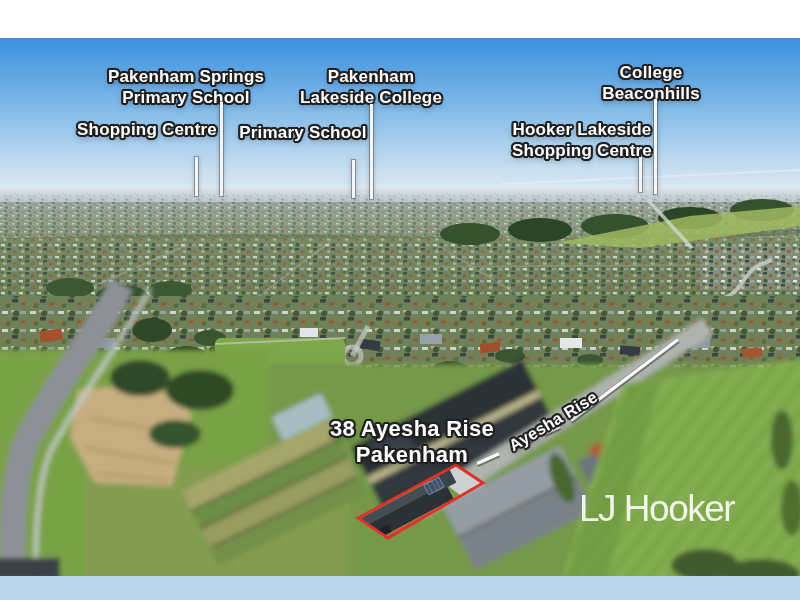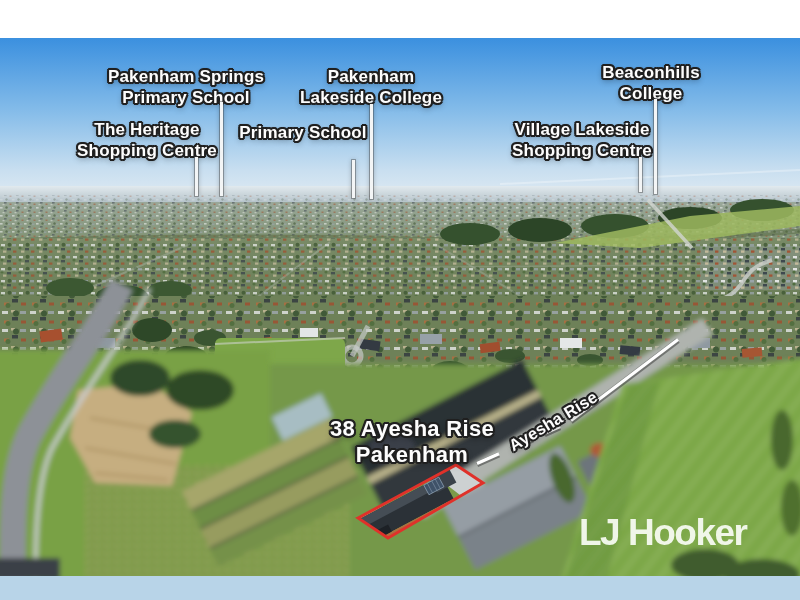--- a/index.html
+++ b/index.html
@@ -14,22 +14,22 @@
        text-shadow:
          -2px -1px 0 #202020, 2px -1px 0 #202020,
          -2px  1px 0 #202020, 2px  1px 0 #202020,
          -1px -2px 0 #202020, 1px -2px 0 #202020,
          -1px  2px 0 #202020, 1px  2px 0 #202020,
           0 0 3px rgba(0,0,0,.75), 0 3px 6px rgba(0,0,0,.45);}
   .leader{position:absolute;width:3px;background:#f3f5f6;
           box-shadow:0 0 0 1px rgba(60,60,60,.40), 0 0 5px rgba(0,0,0,.35);}
   .addr{font-size:22px;line-height:1.2;letter-spacing:.3px;}
   .street-label{transform:translate(-50%,-50%) rotate(-31deg);font-size:16.5px;}
-  .brand{position:absolute;left:579px;top:476px;color:rgba(249,252,244,.93);
-         font-weight:700;font-size:37px;line-height:1;letter-spacing:-1.5px;}
+  .brand{position:absolute;left:579px;top:452px;color:rgba(249,252,244,.93);
+         font-weight:400;font-size:37px;line-height:1;letter-spacing:-1.5px;}
 </style>
 </head>
 <body>
 
 <div class="stage">
   <div class="photo">
 
     <svg width="800" height="538" viewBox="0 0 800 538">
       <defs>
         <linearGradient id="skyG" x1="0" y1="0" x2="0" y2="1">
@@ -240,45 +240,44 @@
       </g>
     </svg>
 
     <div class="loc" style="left:186px;top:28px">
       <div>Pakenham Springs</div>
       <div>Primary School</div>
     </div>
     <div class="leader" style="left:220px;top:64px;height:94px"></div>
 
     <div class="loc" style="left:147px;top:81px">
-      <div>The Heritage</div>
       <div>Shopping Centre</div>
     </div>
     <div class="leader" style="left:195px;top:119px;height:39px"></div>
 
     <div class="loc" style="left:303px;top:84px">
       <div>Primary School</div>
     </div>
     <div class="leader" style="left:352px;top:122px;height:38px"></div>
 
     <div class="loc" style="left:371px;top:28px">
       <div>Pakenham</div>
       <div>Lakeside College</div>
     </div>
     <div class="leader" style="left:370px;top:66px;height:95px"></div>
 
     <div class="loc" style="left:582px;top:81px">
-      <div>Village Lakeside</div>
+      <div>Hooker Lakeside</div>
       <div>Shopping Centre</div>
     </div>
     <div class="leader" style="left:639px;top:119px;height:35px"></div>
 
     <div class="loc" style="left:651px;top:24px">
+      <div>College</div>
       <div>Beaconhills</div>
-      <div>College</div>
     </div>
     <div class="leader" style="left:654px;top:61px;height:95px"></div>
 
     <div class="loc addr" style="left:412px;top:378px">
       <div>38 Ayesha Rise</div>
       <div>Pakenham</div>
     </div>
 
     <div class="loc street-label" style="left:553px;top:383px">Ayesha Rise</div>
 

